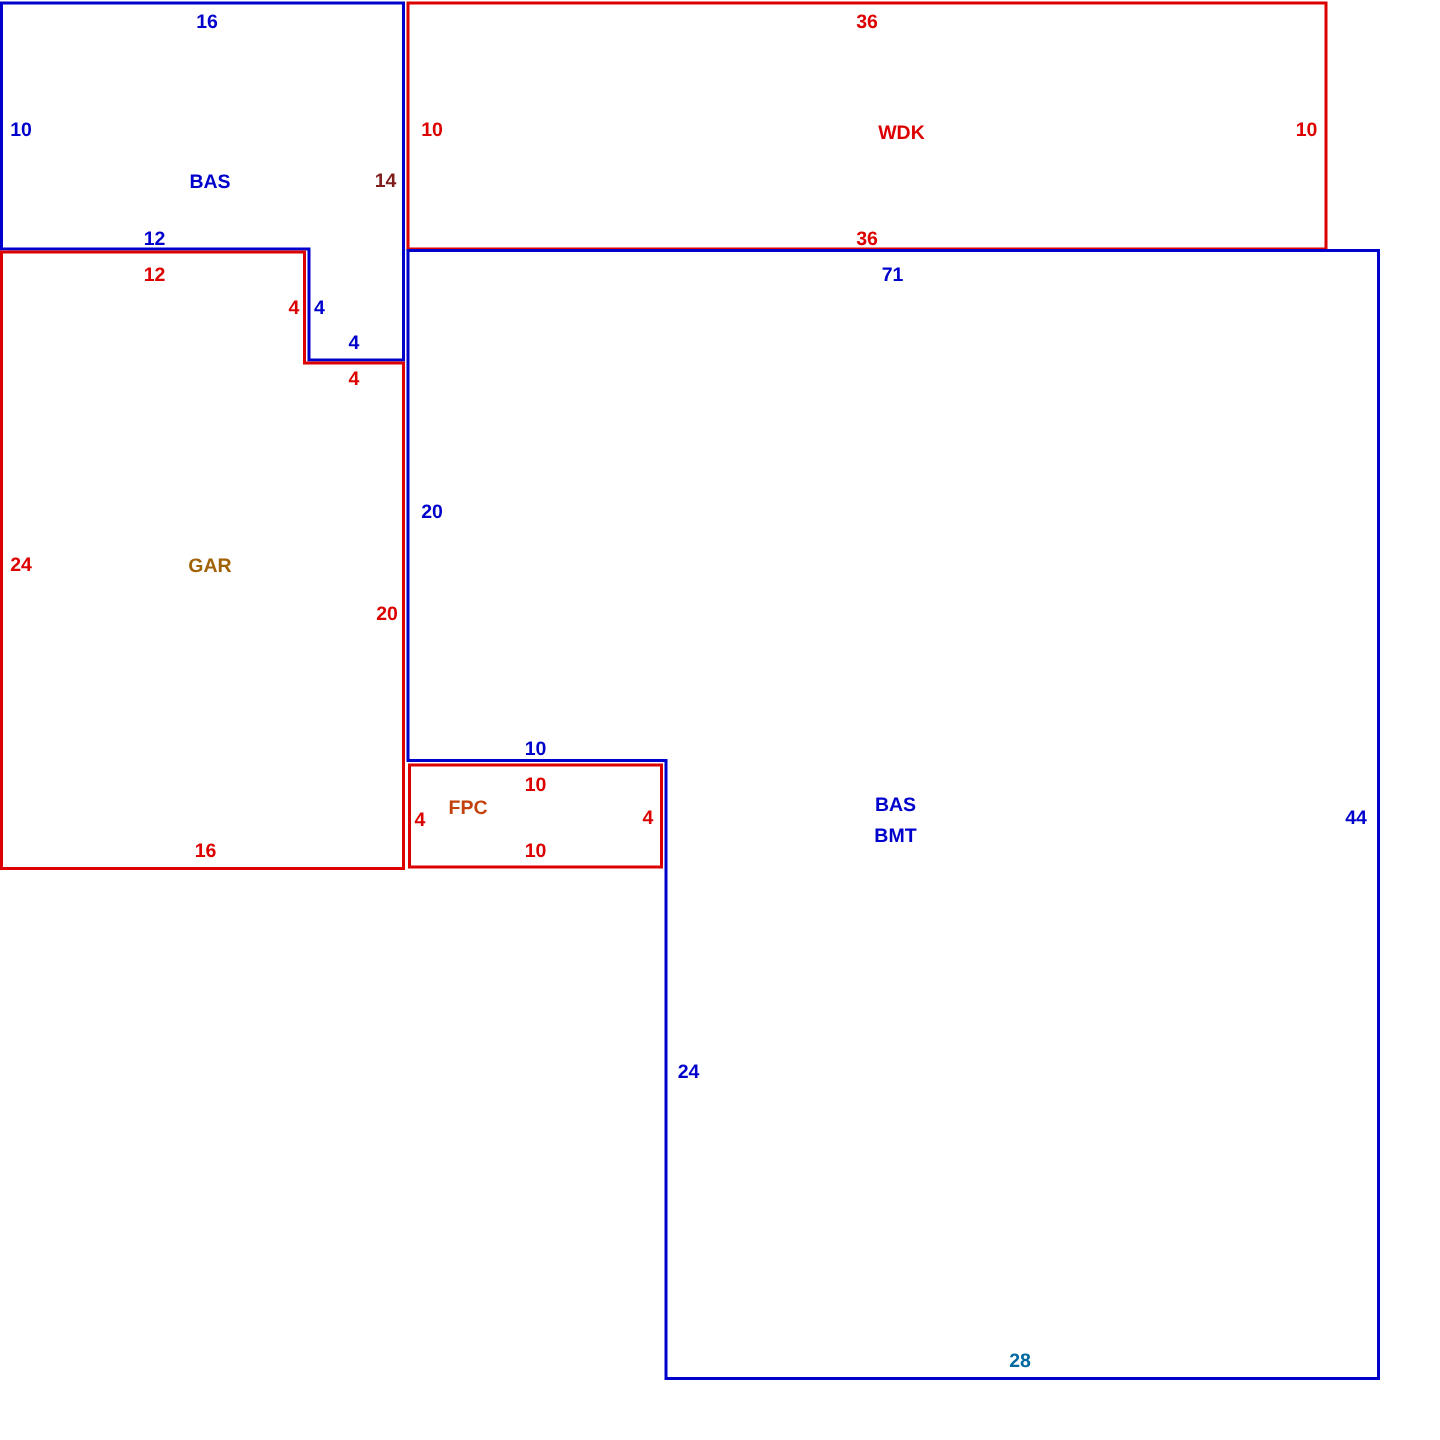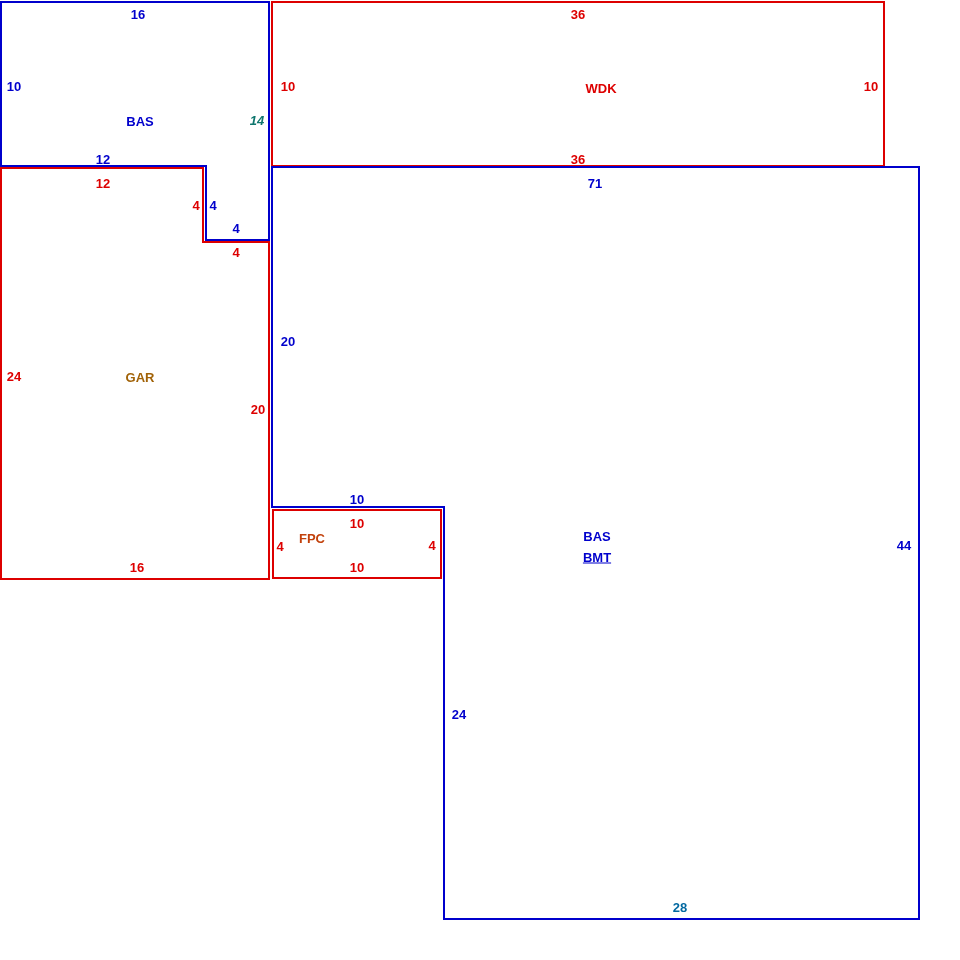--- a/index.html
+++ b/index.html
@@ -40,41 +40,41 @@
       <polygon points="1,2 269,2 269,240 206,240 206,166 1,166" fill="none" stroke="#0000cc" stroke-width="2"></polygon>
       <polygon points="272,2 884,2 884,166 272,166" fill="none" stroke="#dd0000" stroke-width="2"></polygon>
       <polygon points="1,168 203,168 203,242 269,242 269,579 1,579" fill="none" stroke="#dd0000" stroke-width="2"></polygon>
       <polygon points="272,167 919,167 919,919 444,919 444,507 272,507" fill="none" stroke="#0000cc" stroke-width="2"></polygon>
       <polygon points="273,510 441,510 441,578 273,578" fill="none" stroke="#dd0000" stroke-width="2"></polygon>
     </svg>
   <div id="labels">
       <div class="lbl" style="left: 138px; top: 14px; color: rgb(0, 0, 204);">16</div>
       <div class="lbl" style="left: 14px; top: 86px; color: rgb(0, 0, 204);">10</div>
       <div class="lbl" style="left: 140px; top: 121px; color: rgb(0, 0, 204);">BAS</div>
-      <div class="lbl" style="left: 257px; top: 120px; color: #0f766e; font-style: italic;">14</div>
+      <div class="lbl" style="left: 257px; top: 120px; color: #7f1d1d;">14</div>
       <div class="lbl" style="left: 103px; top: 159px; color: rgb(0, 0, 204);">12</div>
       <div class="lbl" style="left: 213px; top: 205px; color: rgb(0, 0, 204);">4</div>
       <div class="lbl" style="left: 236px; top: 228px; color: rgb(0, 0, 204);">4</div>
       <div class="lbl" style="left: 578px; top: 14px; color: rgb(221, 0, 0);">36</div>
       <div class="lbl" style="left: 288px; top: 86px; color: rgb(221, 0, 0);">10</div>
       <div class="lbl" style="left: 583px; top: 88px; color: rgb(221, 0, 0); margin-left: 18px;">WDK</div>
       <div class="lbl" style="left: 871px; top: 86px; color: rgb(221, 0, 0);">10</div>
       <div class="lbl" style="left: 578px; top: 159px; color: rgb(221, 0, 0);">36</div>
       <div class="lbl" style="left: 103px; top: 183px; color: rgb(221, 0, 0);">12</div>
       <div class="lbl" style="left: 196px; top: 205px; color: rgb(221, 0, 0);">4</div>
       <div class="lbl" style="left: 236px; top: 252px; color: rgb(221, 0, 0);">4</div>
       <div class="lbl" style="left: 14px; top: 376px; color: rgb(221, 0, 0);">24</div>
       <div class="lbl" style="left: 140px; top: 377px; color: #a16207;">GAR</div>
       <div class="lbl" style="left: 258px; top: 409px; color: rgb(221, 0, 0);">20</div>
       <div class="lbl" style="left: 137px; top: 567px; color: rgb(221, 0, 0);">16</div>
       <div class="lbl" style="left: 595px; top: 183px; color: rgb(0, 0, 204);">71</div>
       <div class="lbl" style="left: 288px; top: 341px; color: rgb(0, 0, 204);">20</div>
       <div class="lbl" style="left: 357px; top: 499px; color: rgb(0, 0, 204);">10</div>
       <div class="lbl" style="left: 597px; top: 536px; color: rgb(0, 0, 204);">BAS</div>
-      <div class="lbl" style="left: 597px; top: 557px; color: rgb(0, 0, 204); text-decoration: underline;">BMT</div>
+      <div class="lbl" style="left: 597px; top: 557px; color: rgb(0, 0, 204);">BMT</div>
       <div class="lbl" style="left: 904px; top: 545px; color: rgb(0, 0, 204);">44</div>
       <div class="lbl" style="left: 459px; top: 714px; color: rgb(0, 0, 204);">24</div>
       <div class="lbl" style="left: 680px; top: 907px; color: #0369a1;">28</div>
       <div class="lbl" style="left: 357px; top: 523px; color: rgb(221, 0, 0);">10</div>
       <div class="lbl" style="left: 280px; top: 546px; color: rgb(221, 0, 0);">4</div>
       <div class="lbl" style="left: 312px; top: 538px; color: #c2410c;">FPC</div>
       <div class="lbl" style="left: 432px; top: 545px; color: rgb(221, 0, 0);">4</div>
       <div class="lbl" style="left: 357px; top: 567px; color: rgb(221, 0, 0);">10</div>
     </div>
 </div>

